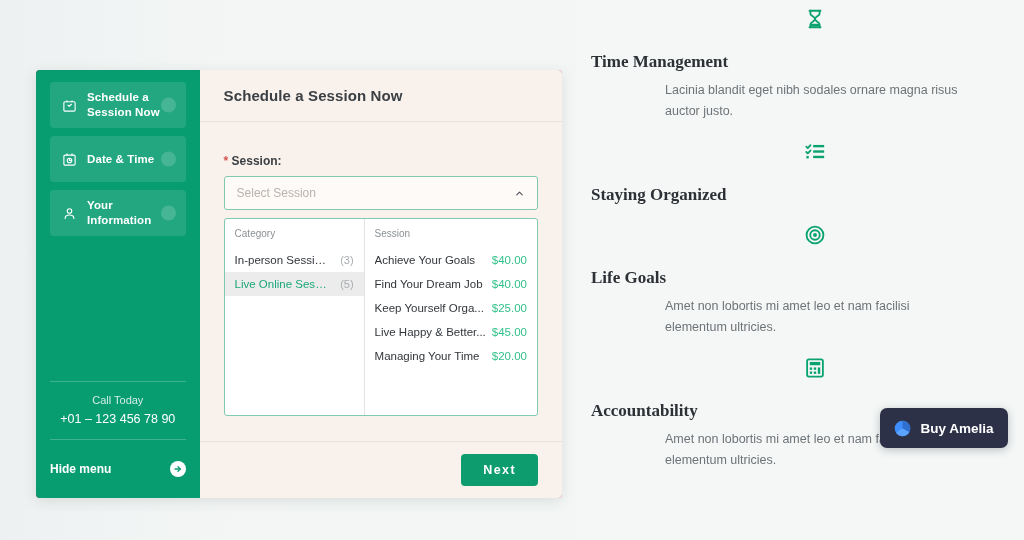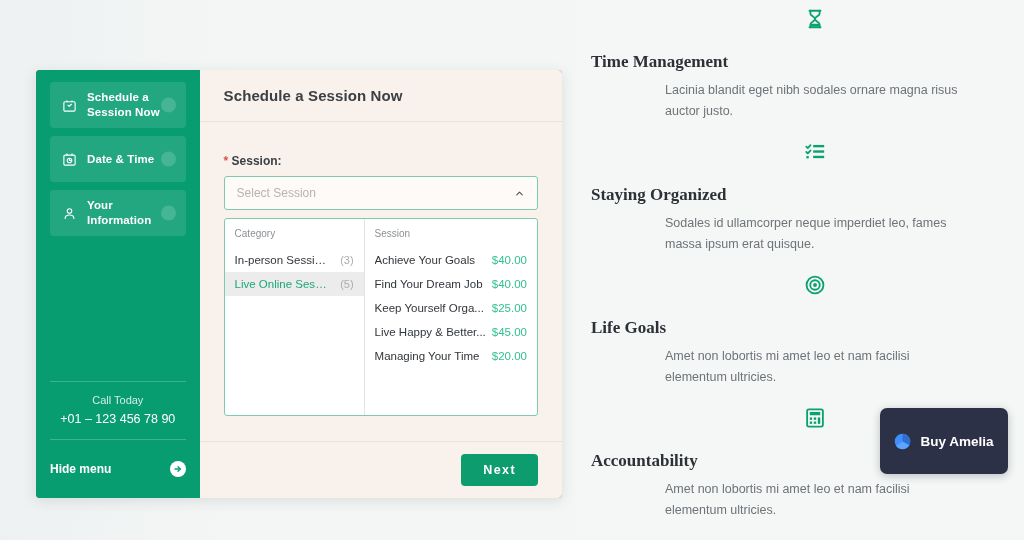--- a/index.html
+++ b/index.html
@@ -269,21 +269,21 @@
     line-height: 21px;
     margin: 8px auto 0 auto;
     width: 300px;
   }
   .feature-block { margin-bottom: 10px; }
 
   
   .buy-amelia {
     position: absolute;
     left: 880px; top: 408px;
-    width: 128px; height: 66px;
+    width: 128px; height: 40px;
     background: #2d3148;
     border-radius: 7px;
     display: flex; align-items: center; justify-content: center;
     cursor: pointer;
     box-shadow: 0 2px 8px rgba(20,24,40,0.25);
   }
   .buy-amelia .ba-logo {
     width: 17px; height: 17px;
     margin-right: 9px;
     display: flex; align-items: center; justify-content: center;
@@ -452,21 +452,20 @@
       <svg width="22" height="22" viewBox="0 0 24 24" fill="none" stroke="currentColor" stroke-width="2" stroke-linecap="round" stroke-linejoin="round">
         <path d="M2.5 6.2l1.6 1.6 3-3.2"></path>
         <rect x="10" y="4.3" width="12" height="2.6" fill="currentColor" stroke="none"></rect>
         <path d="M2.5 12l1.6 1.6 3-3.2"></path>
         <rect x="10" y="10.2" width="12" height="2.6" fill="currentColor" stroke="none"></rect>
         <rect x="2.6" y="16.4" width="2.6" height="2.6" fill="currentColor" stroke="none"></rect>
         <rect x="10" y="16.1" width="12" height="2.6" fill="currentColor" stroke="none"></rect>
       </svg>
     </div>
     <div class="feature-title">Staying Organized</div>
-    <div class="feature-text">Sodales id ullamcorper neque imperdiet leo, fames massa ipsum erat quisque.</div>
   </div>
 
   <div class="feature-block" style="margin-top:13px;">
     <div class="feature-icon">
       <svg width="22" height="22" viewBox="0 0 24 24" fill="none" stroke="currentColor" stroke-width="2">
         <circle cx="12" cy="12" r="9.2"></circle>
         <circle cx="12" cy="12" r="5.2"></circle>
         <circle cx="12" cy="12" r="2.1" fill="currentColor" stroke="none"></circle>
       </svg>
     </div>

